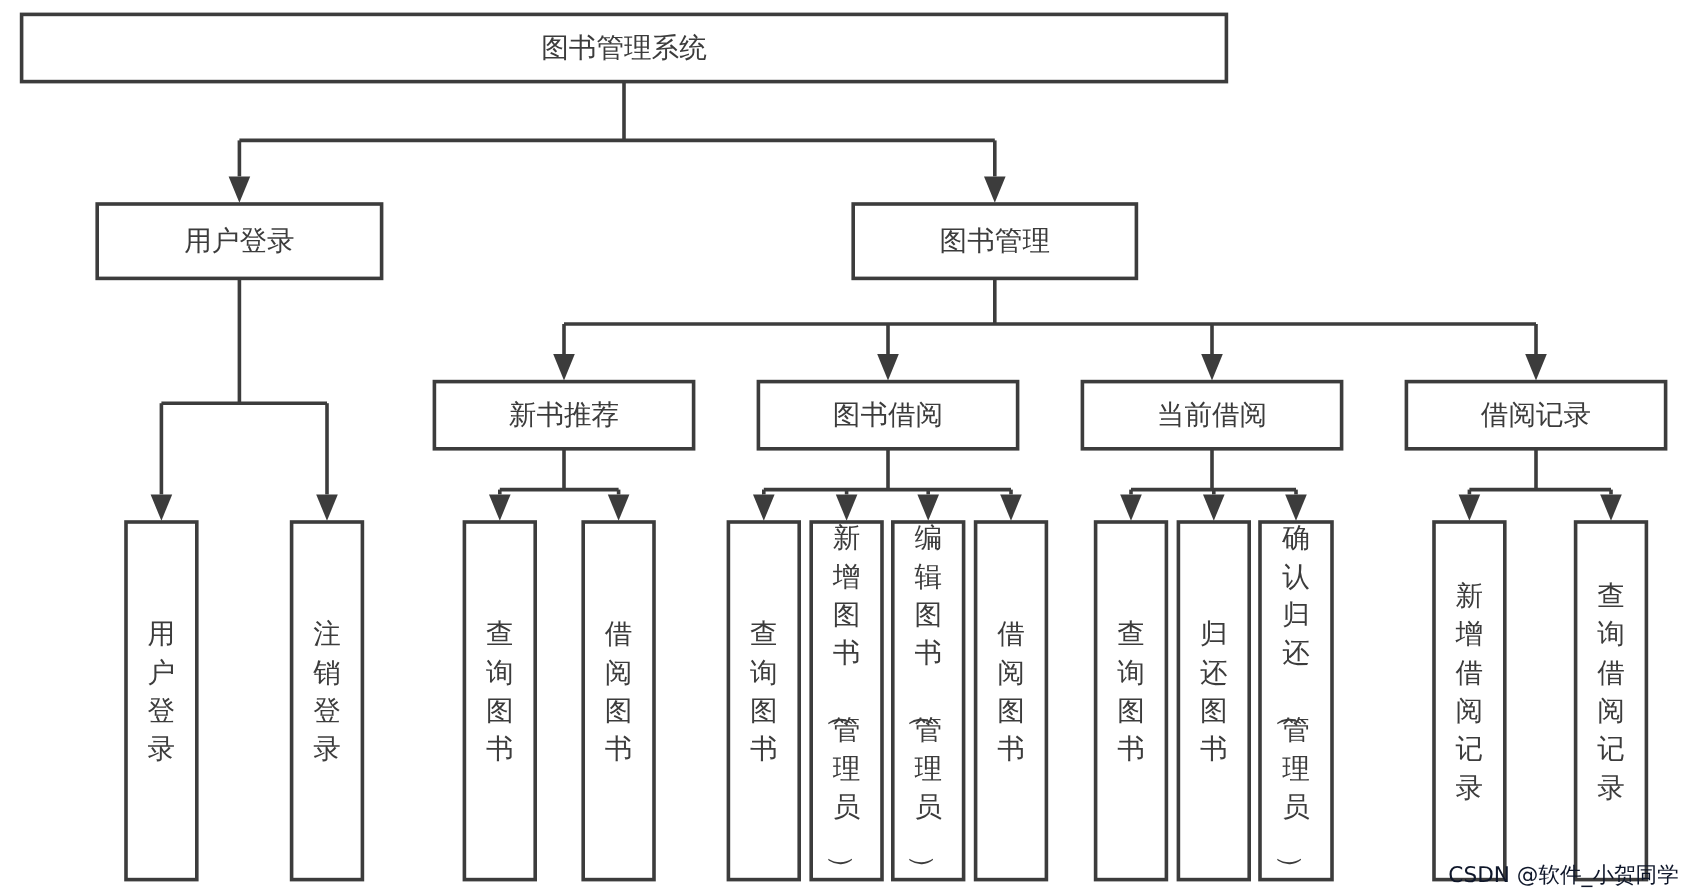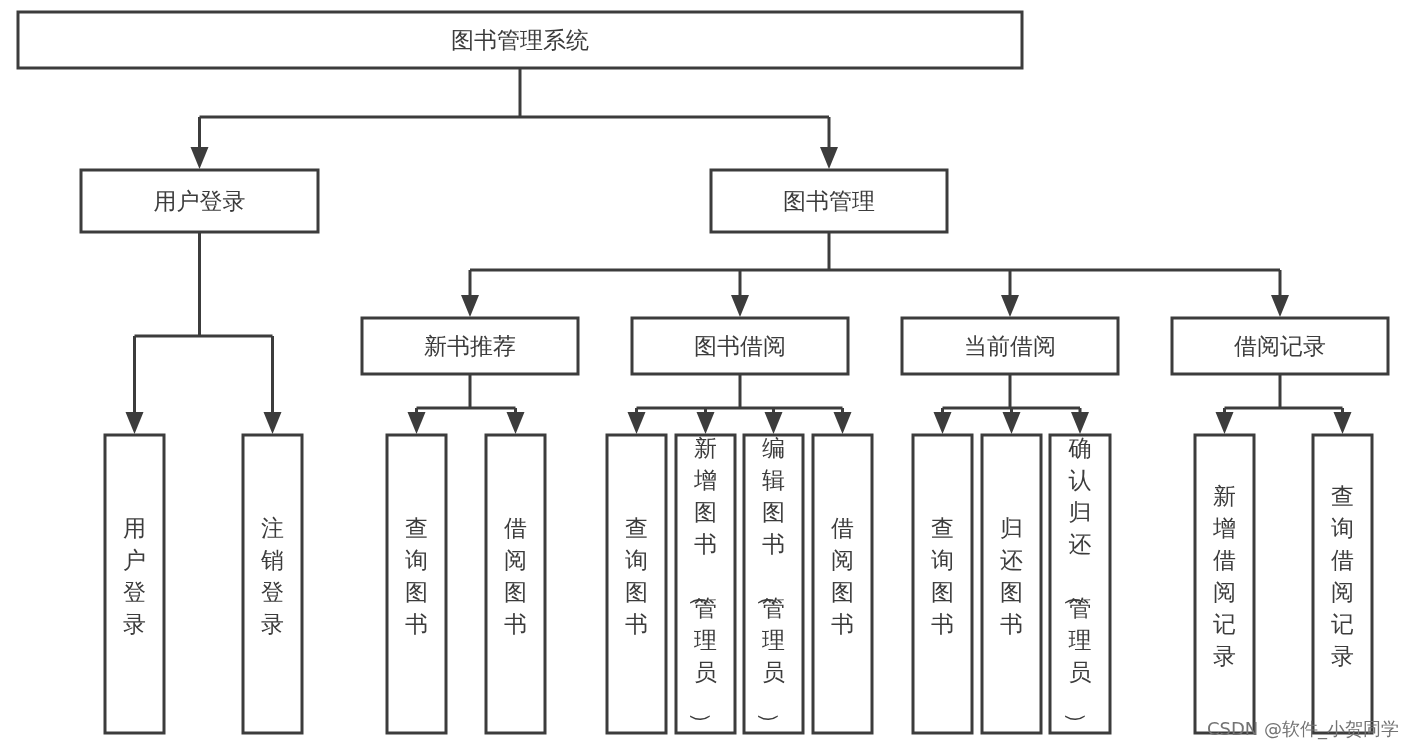--- a/index.html
+++ b/index.html
@@ -6,21 +6,21 @@
   body{width:1405px;height:747px;position:relative;overflow:hidden;
        font-family:"DejaVu Sans","Liberation Sans",sans-serif;}
   #diagram{position:absolute;left:0;top:0;width:1405px;height:747px;}
   .node-box{fill:#ffffff;stroke:#3c3c3c;stroke-width:3;}
   .edge{fill:none;stroke:#3c3c3c;stroke-width:3;}
   .arrow-head{fill:#3c3c3c;stroke:none;}
   .node-label{fill:#3c3c3c;font-size:23px;text-anchor:middle;
               dominant-baseline:middle;font-family:"DejaVu Sans","Liberation Sans",sans-serif;}
   .node-label-v{fill:#3c3c3c;font-size:23px;text-anchor:middle;
                 font-family:"DejaVu Sans","Liberation Sans",sans-serif;}
-  .watermark{position:absolute;right:6px;bottom:6px;color:#737373;
+  .watermark{position:absolute;right:6px;bottom:6px;color:#0f172a;
              font-size:18px;white-space:nowrap;
              font-family:"DejaVu Sans","Liberation Sans",sans-serif;}
 </style>
 </head>
 <body>
 
 <svg id="diagram" viewBox="0 0 1405 747" xmlns="http://www.w3.org/2000/svg">
   <g id="edge-layer">
       <g>
         <path class="edge" d="M 520 68 L 520 117"></path>

